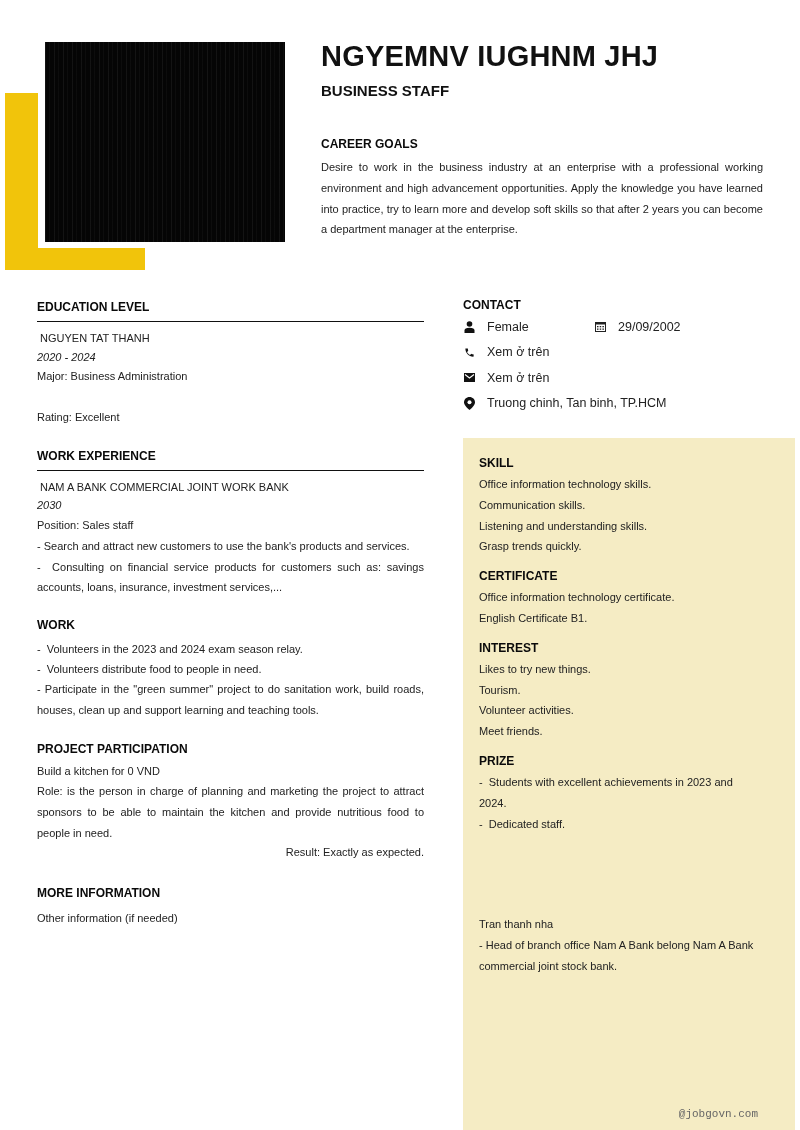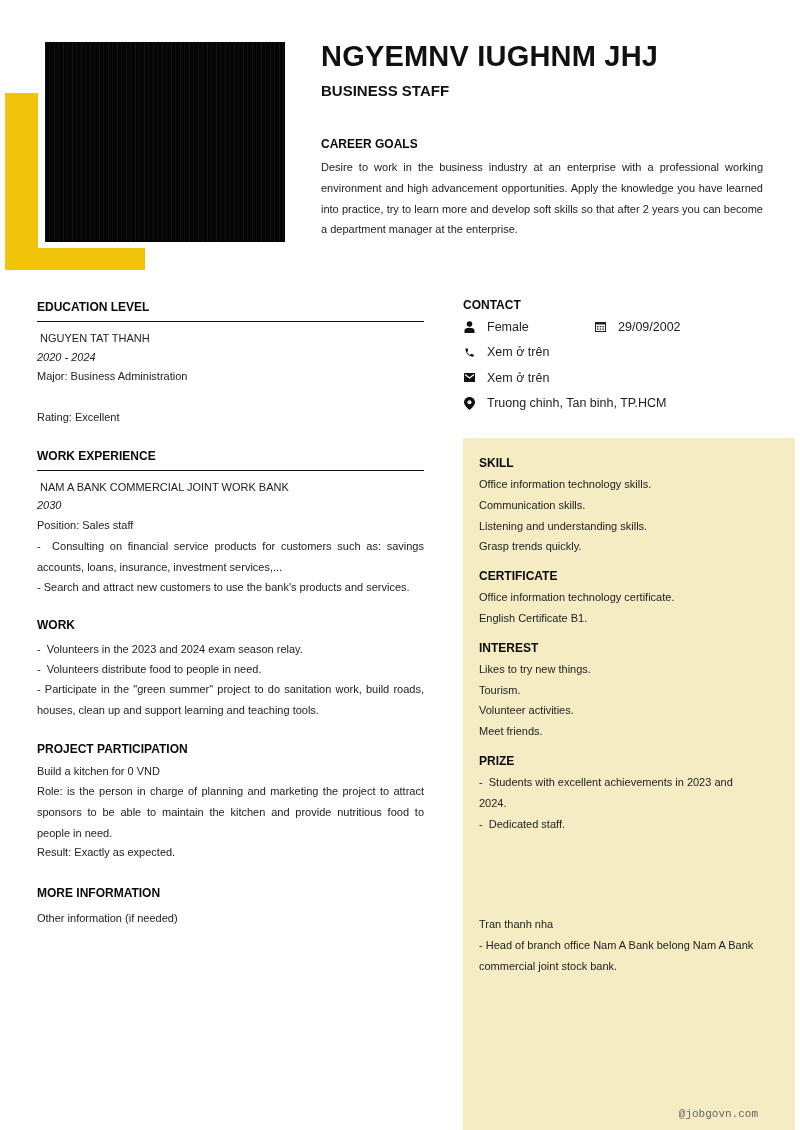--- a/index.html
+++ b/index.html
@@ -52,38 +52,38 @@
   <div class="p" style="line-height:18px;">Major: Business Administration</div>
   <div class="p" style="margin-top:23px;line-height:18px;">Rating: Excellent</div>
 </div>
 
 <div class="abs left-col" style="top:449px;">
   <h2>WORK EXPERIENCE</h2>
   <hr class="rule">
   <div class="p bold" style="white-space:pre;line-height:17px;"> NAM A BANK COMMERCIAL JOINT WORK BANK</div>
   <div class="p it" style="line-height:19px;">2030</div>
   <div class="p">Position: Sales staff</div>
+  <div class="p just">- Search and attract new customers to use the bank's products and services.</div>
   <div class="p just" style="white-space:pre-wrap;">-  Consulting on financial service products for customers such as: savings accounts, loans, insurance, investment services,...</div>
-  <div class="p just">- Search and attract new customers to use the bank's products and services.</div>
 </div>
 
 <div class="abs left-col" style="top:618px;">
   <h2>WORK</h2>
   <div style="height:8px;"></div>
   <div class="p" style="white-space:pre-wrap;line-height:19.5px;">-  Volunteers in the 2023 and 2024 exam season relay.</div>
   <div class="p" style="white-space:pre-wrap;line-height:19.5px;">-  Volunteers distribute food to people in need.</div>
   <div class="p just">- Participate in the "green summer" project to do sanitation work, build roads, houses, clean up and support learning and teaching tools.</div>
 </div>
 
 <div class="abs left-col" style="top:742px;">
   <h2>PROJECT PARTICIPATION</h2>
   <div style="height:6px;"></div>
   <div class="p bold" style="line-height:19px;">Build a kitchen for 0 VND</div>
   <div class="p just">Role: is the person in charge of planning and marketing the project to attract sponsors to be able to maintain the kitchen and provide nutritious food to people in need.</div>
-  <div class="p" style="line-height:19px;">Result: Exactly as expected.</div>
+  <div class="p" style="line-height:19px;text-align:right;">Result: Exactly as expected.</div>
 </div>
 
 <div class="abs left-col" style="top:886px;">
   <h2>MORE INFORMATION</h2>
   <div style="height:8px;"></div>
   <div class="p">Other information (if needed)</div>
 </div>
 
 <div class="abs contact">
   <h2 style="margin-bottom:2px;">CONTACT</h2>

